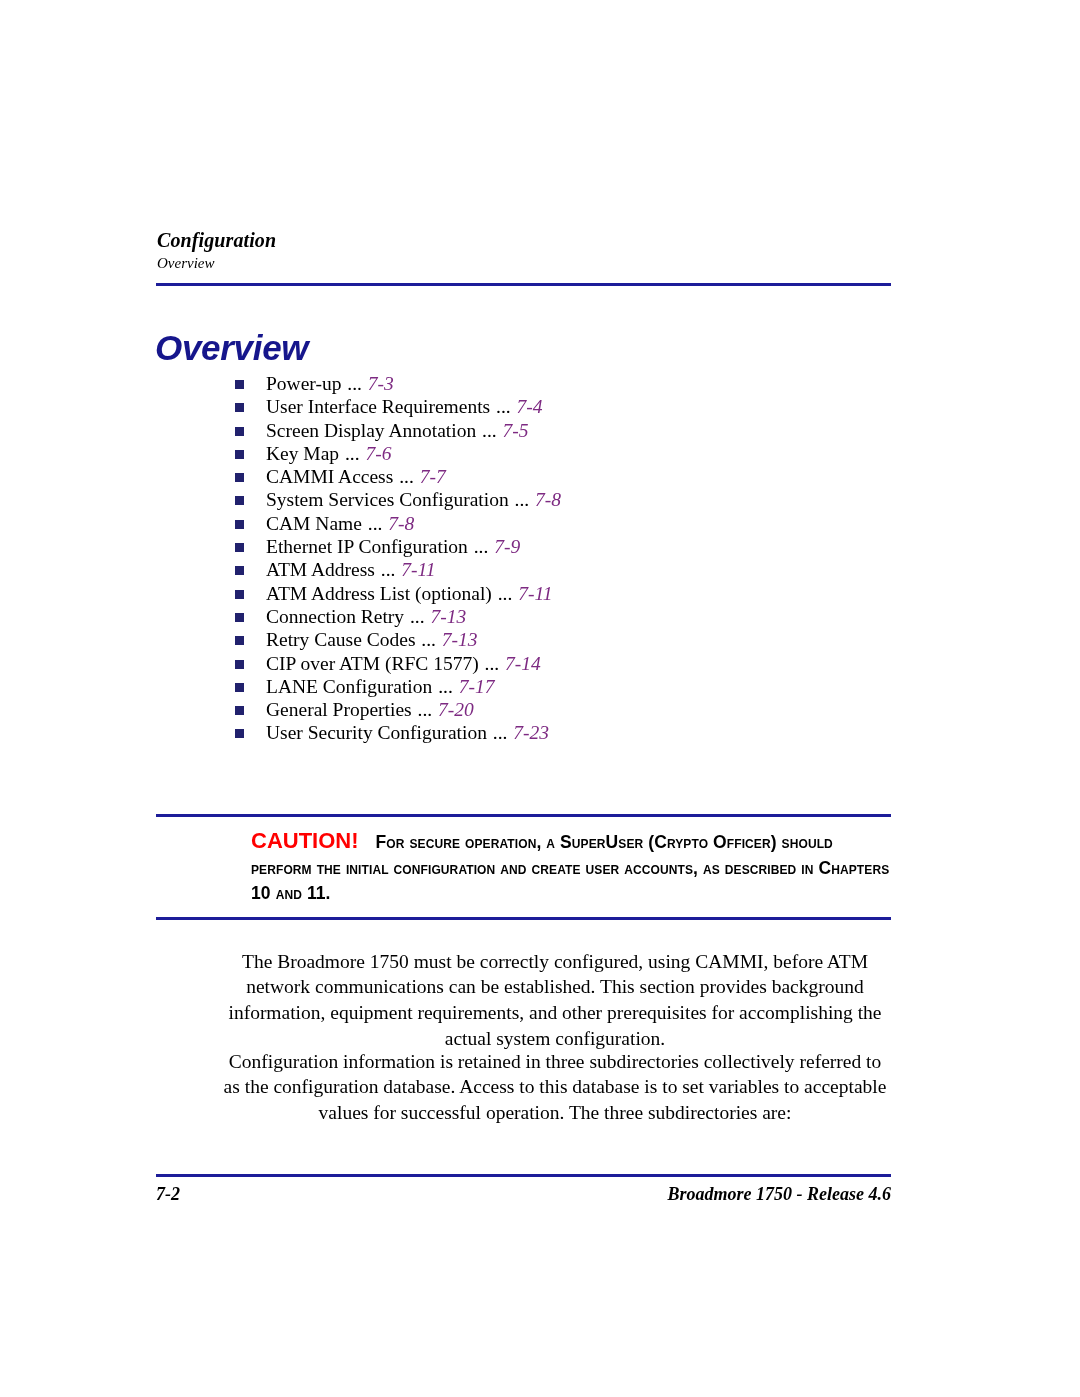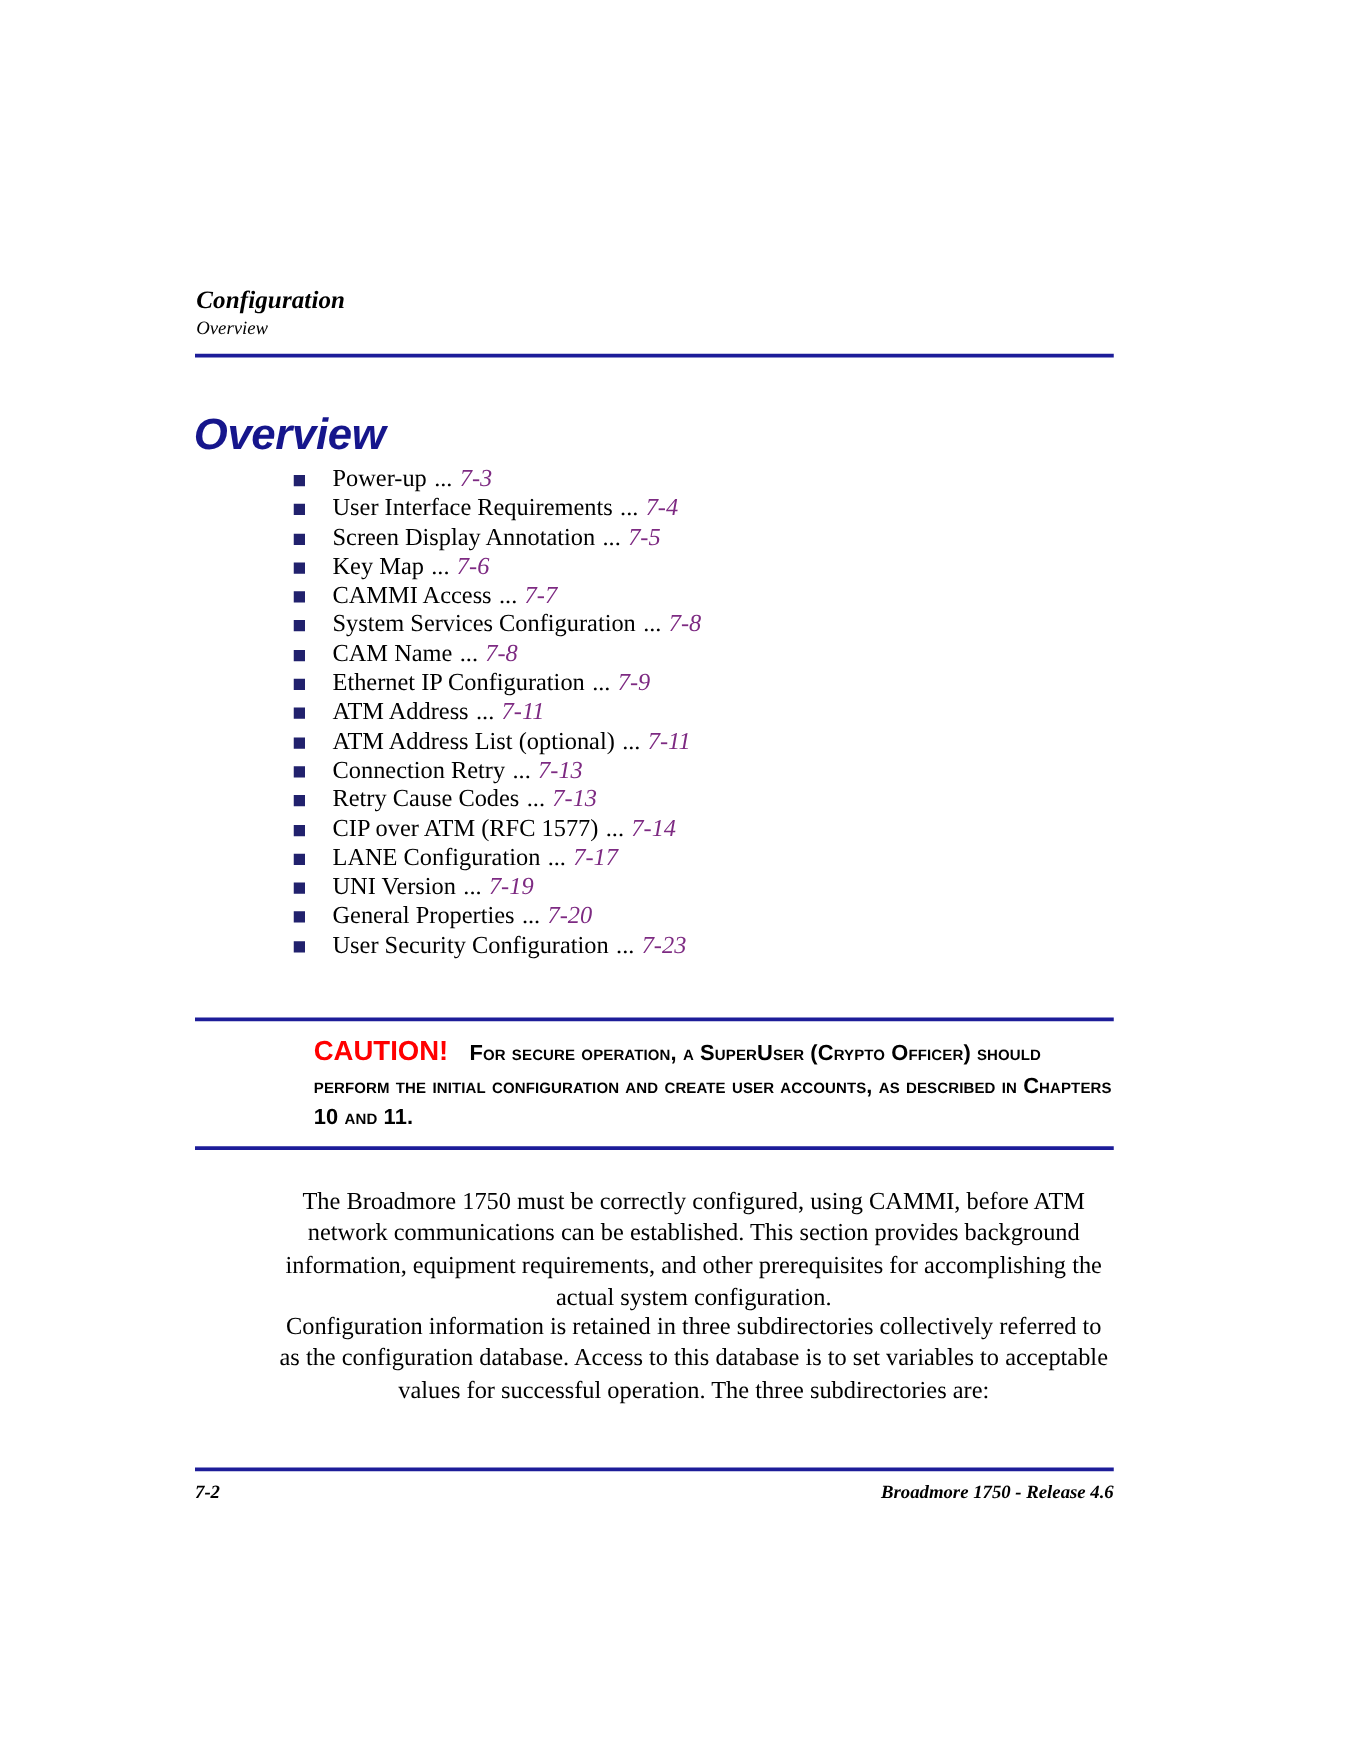--- a/index.html
+++ b/index.html
@@ -171,21 +171,21 @@
     position: absolute;
     left: 156px;
     top: 1183px;
     width: 735px;
     display: flex;
     justify-content: space-between;
     align-items: baseline;
     font-family: "Liberation Serif", "DejaVu Serif", serif;
     font-weight: bold;
     font-style: italic;
-    font-size: 15px;
+    font-size: 18px;
     line-height: 22px;
     color: #000000;
   }
   .footer-left { text-align: left; }
   .footer-right { text-align: right; }
 </style>
 </head>
 <body>
 
 <div class="page">
@@ -275,26 +275,20 @@
       <span class="toc-bullet"></span>
       <span class="toc-label">CIP over ATM (RFC 1577)</span>
       <span class="toc-dots">...</span>
       <span class="toc-page">7-14</span>
     </li>
     <li class="toc-item">
       <span class="toc-bullet"></span>
       <span class="toc-label">LANE Configuration</span>
       <span class="toc-dots">...</span>
       <span class="toc-page">7-17</span>
-    </li>
-    <li class="toc-item">
-      <span class="toc-bullet"></span>
-      <span class="toc-label">UNI Version</span>
-      <span class="toc-dots">...</span>
-      <span class="toc-page">7-19</span>
     </li>
     <li class="toc-item">
       <span class="toc-bullet"></span>
       <span class="toc-label">General Properties</span>
       <span class="toc-dots">...</span>
       <span class="toc-page">7-20</span>
     </li>
     <li class="toc-item">
       <span class="toc-bullet"></span>
       <span class="toc-label">User Security Configuration</span>

